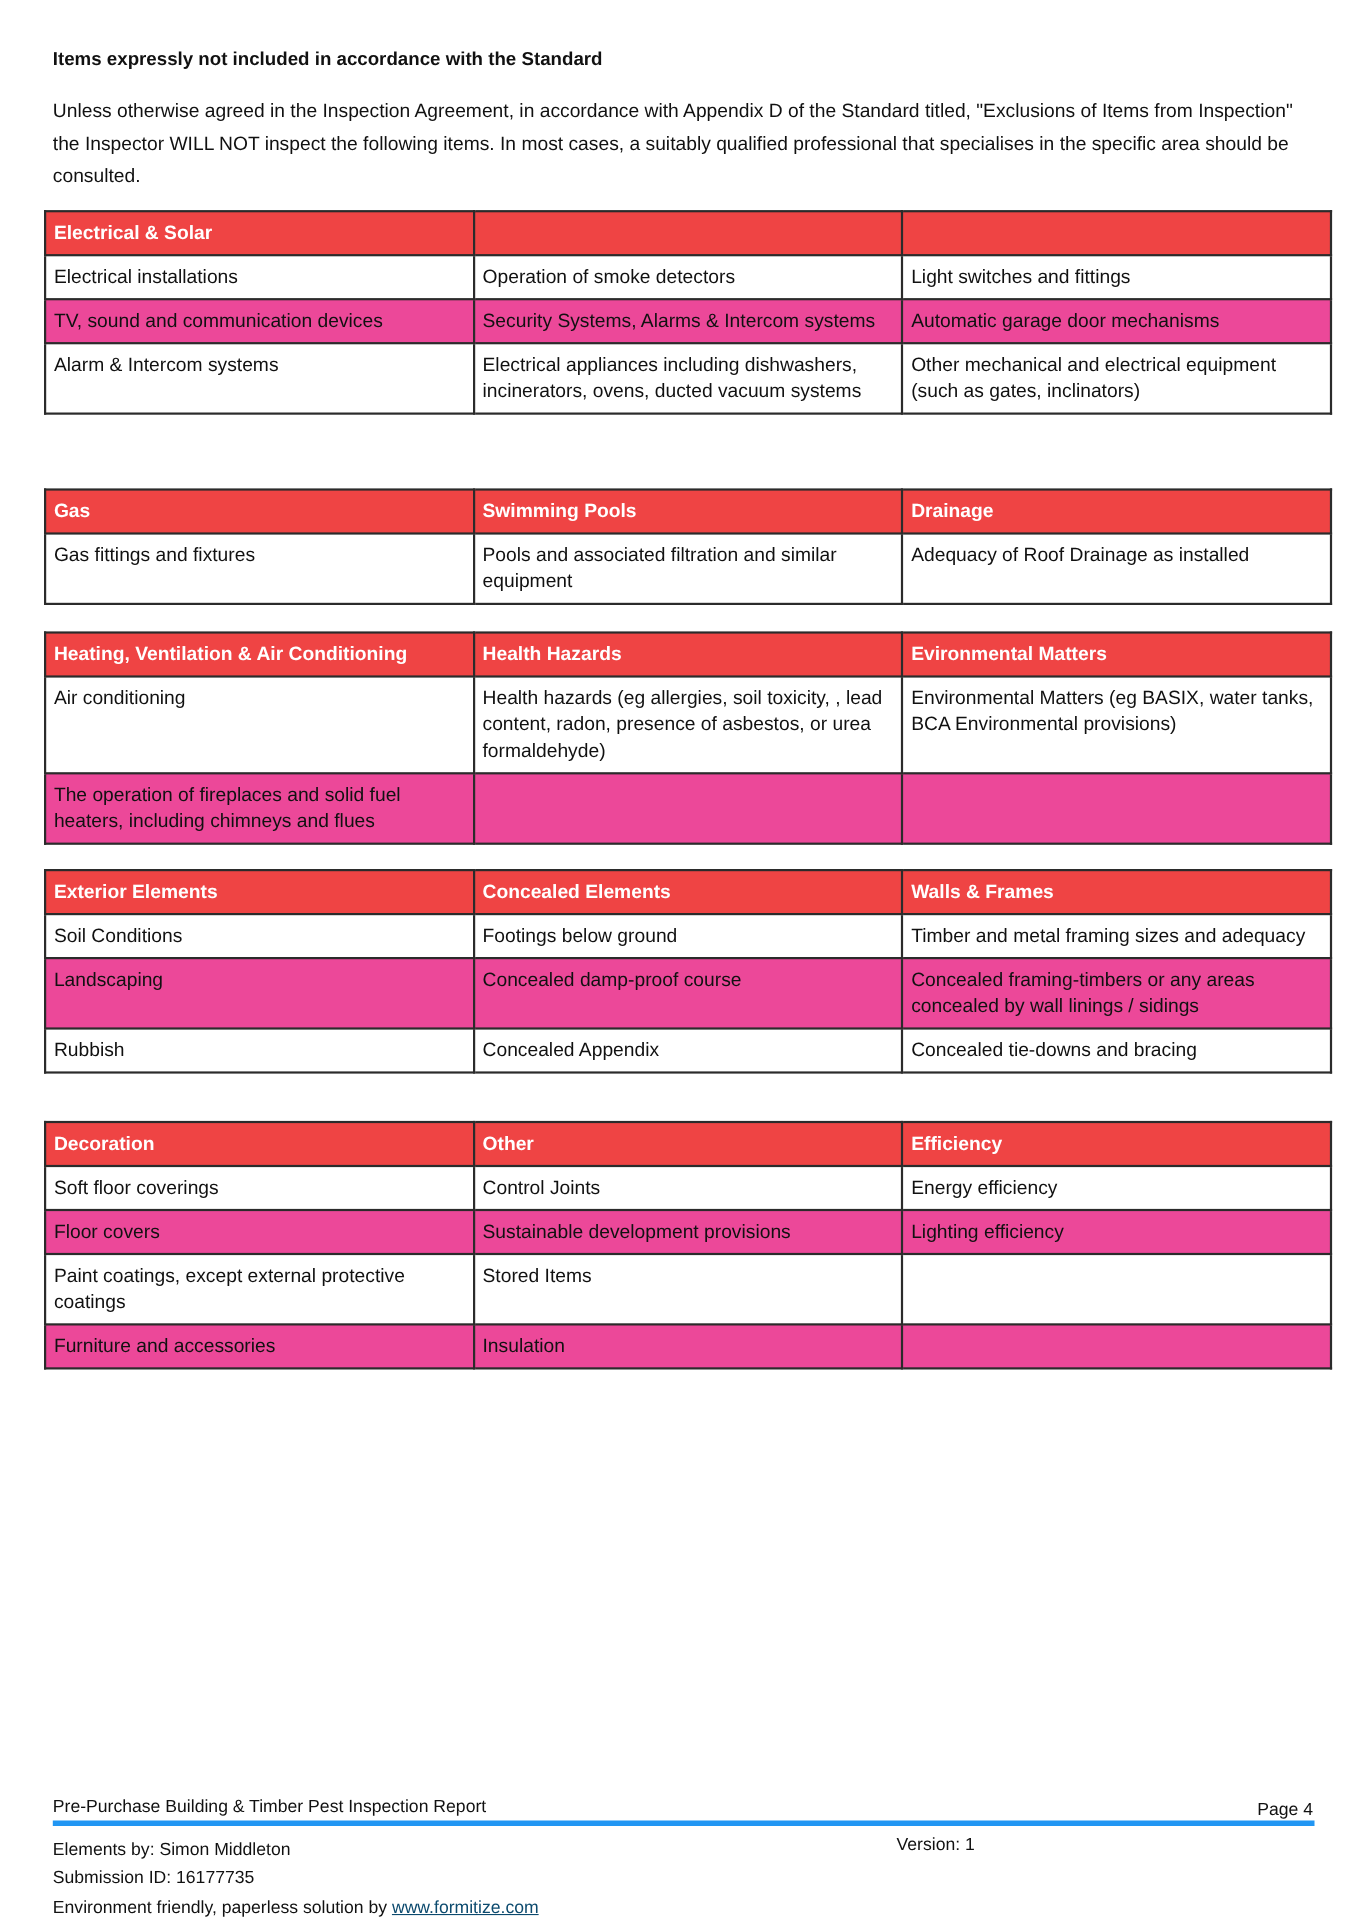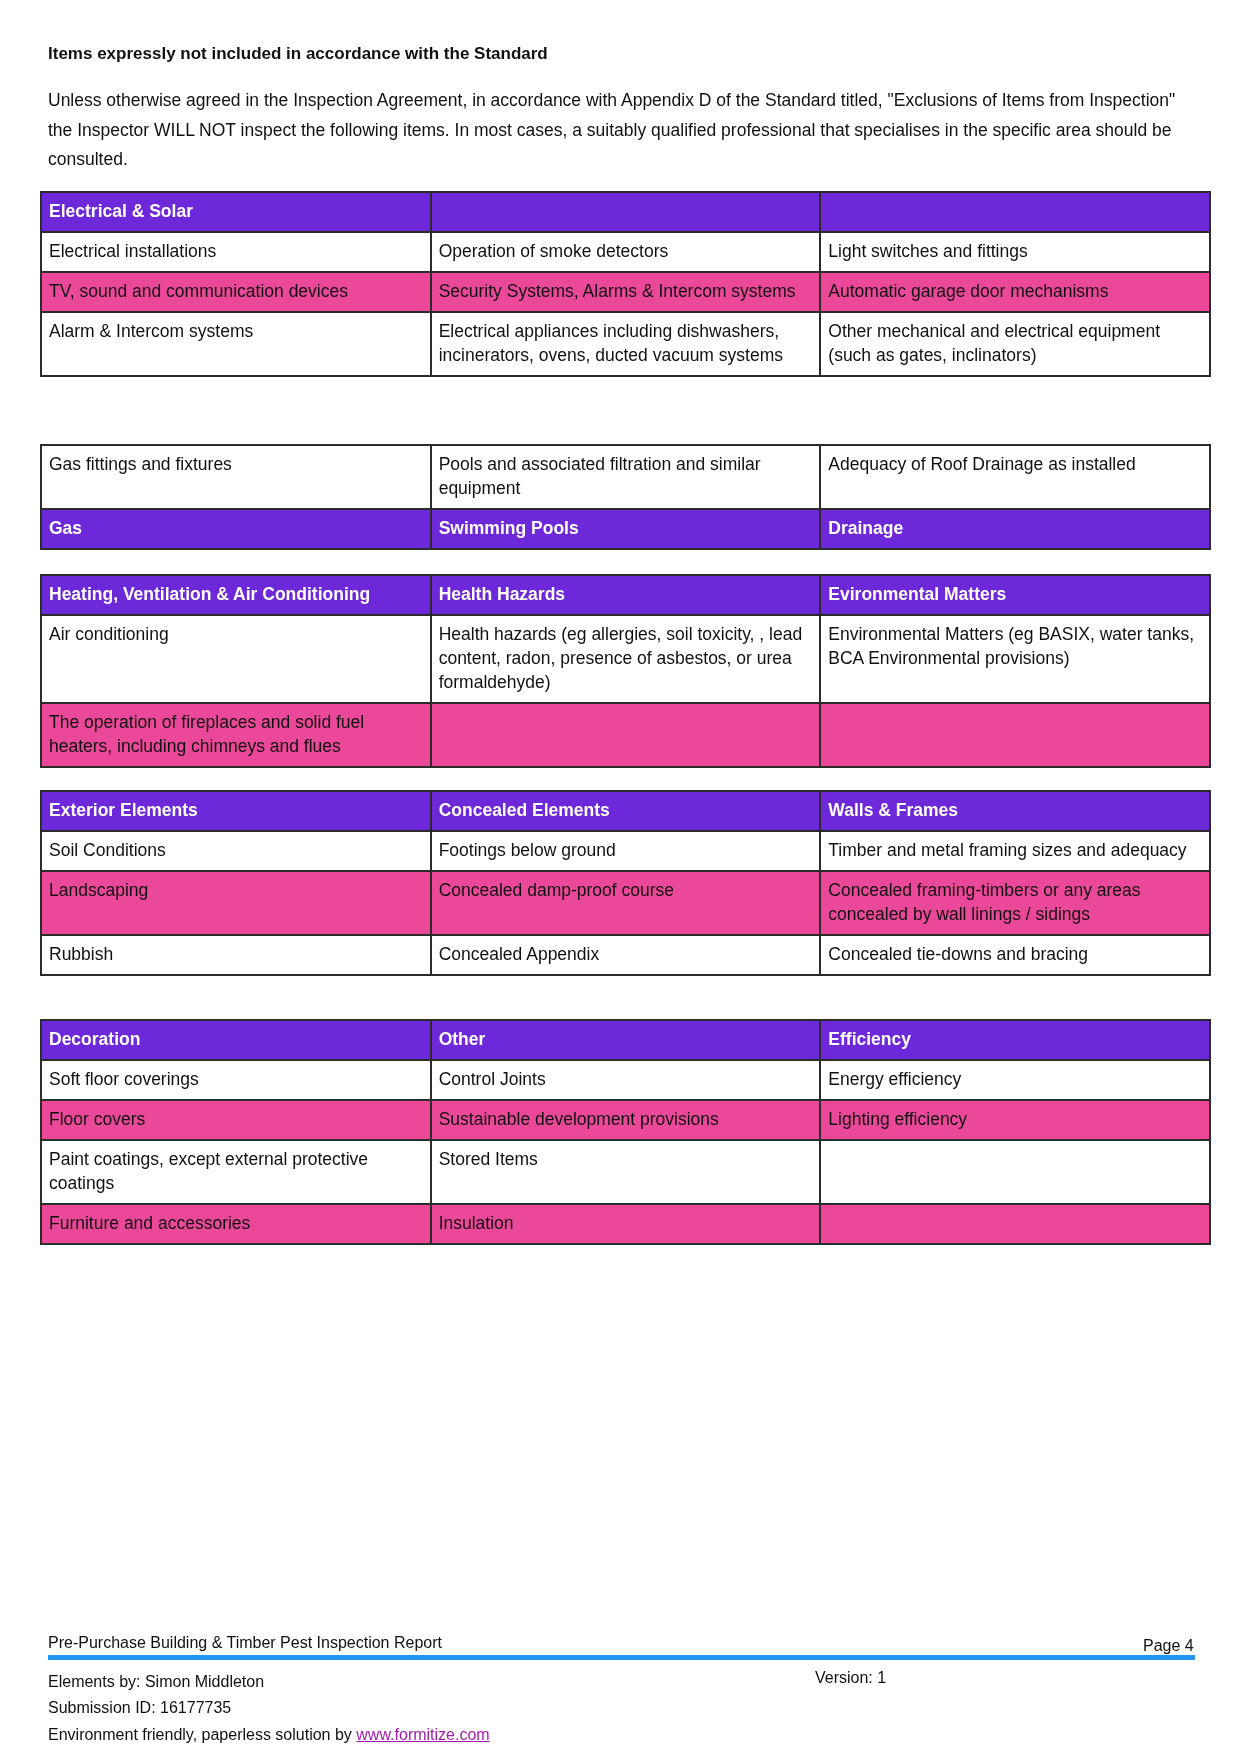--- a/index.html
+++ b/index.html
@@ -1,28 +1,28 @@
 <!DOCTYPE html>
 <html><head>
 <meta charset="utf-8">
 <style>
   html, body { margin:0; padding:0; background:#ffffff; }
   body { width:1241px; height:1754px; position:relative; font-family:"Liberation Sans", sans-serif; color:#111; }
   .heading { position:absolute; left:48px; top:44px; font-size:17px; font-weight:bold; }
   .intro { position:absolute; left:48px; top:86px; width:1150px; font-size:17.5px; line-height:29.5px; }
   table.excl { position:absolute; left:40px; width:1171px; border-collapse:collapse; table-layout:fixed; font-size:17.5px; }
   table.excl td, table.excl th { border:2px solid #2b2b2b; padding:6px 7px 8px 7px; vertical-align:top; text-align:left; line-height:24px; }
-  table.excl th { background:#6d28d9; color:#fff; font-weight:bold; height:22px; }
+  table.excl th { background:#ef4444; color:#fff; font-weight:bold; height:22px; }
   table.excl tr.alt td { background:#ec4899; }
   .footer-title { position:absolute; left:48px; top:1634px; font-size:16px; }
   .footer-page { position:absolute; right:midpoint; left:1143px; top:1637px; font-size:16px; }
   .footer-bar { position:absolute; left:48px; top:1655px; width:1147px; height:5px; background:#2196f3; }
   .footer-line { position:absolute; left:48px; font-size:16px; }
   .footer-version { position:absolute; left:799px; top:1669px; font-size:16px;margin-left:16px; }
-  a.link { color:#a21caf; text-decoration:underline; }
+  a.link { color:#0c4a6e; text-decoration:underline; }
 </style>
 </head>
 <body>
 
 <div class="heading">Items expressly not included in accordance with the Standard</div>
 <div class="intro">Unless otherwise agreed in the Inspection Agreement, in accordance with Appendix D of the Standard titled, "Exclusions of Items from Inspection" the Inspector WILL NOT inspect the following items. In most cases, a suitably qualified professional that specialises in the specific area should be consulted.</div>
 
 <table class="excl" style="top:191px;">
   <tbody>
       <tr>
@@ -44,28 +44,28 @@
     <td>Alarm &amp; Intercom systems</td>
     <td>Electrical appliances including dishwashers, incinerators, ovens, ducted vacuum systems</td>
     <td>Other mechanical and electrical equipment (such as gates, inclinators)</td>
   </tr>
 </tbody>
   </table>
 
 <table class="excl" style="top:444px;">
   <tbody>
       <tr>
+    <th>Gas</th>
+    <th>Swimming Pools</th>
+    <th>Drainage</th>
+  </tr>
+  <tr>
     <td>Gas fittings and fixtures</td>
     <td>Pools and associated filtration and similar equipment</td>
     <td>Adequacy of Roof Drainage as installed</td>
-  </tr>
-  <tr>
-    <th>Gas</th>
-    <th>Swimming Pools</th>
-    <th>Drainage</th>
   </tr>
 </tbody>
   </table>
 
 <table class="excl" style="top:574px;">
   <tbody>
       <tr>
     <th>Heating, Ventilation &amp; Air Conditioning</th>
     <th>Health Hazards</th>
     <th>Evironmental Matters</th>

